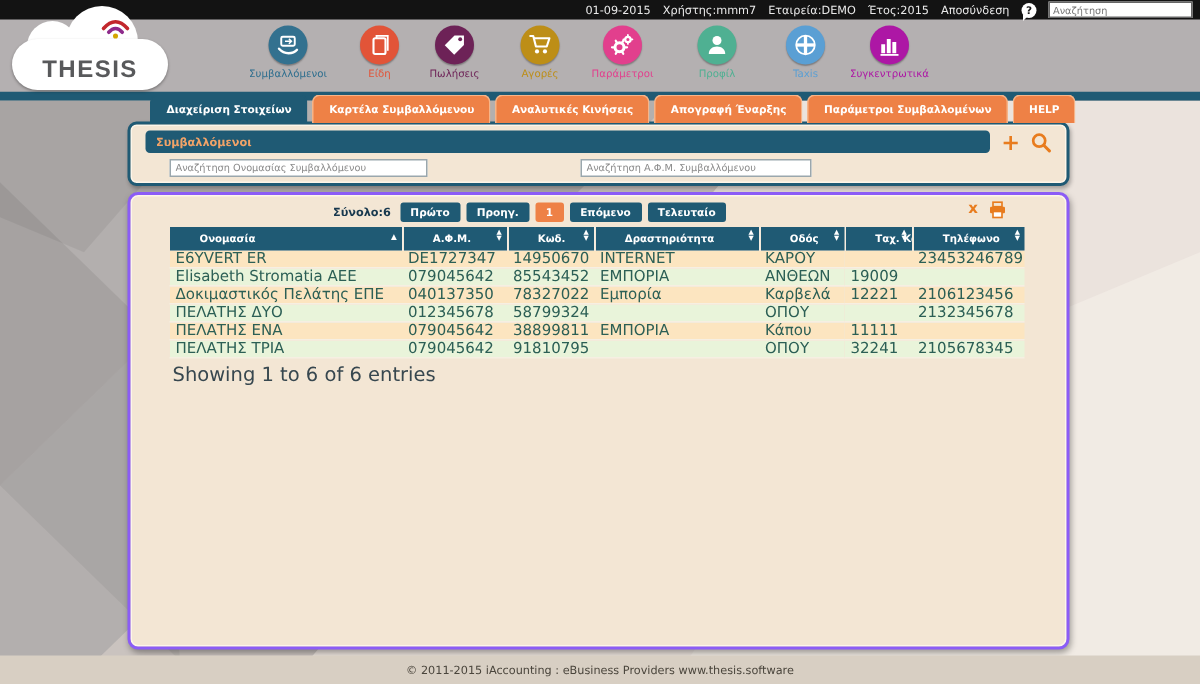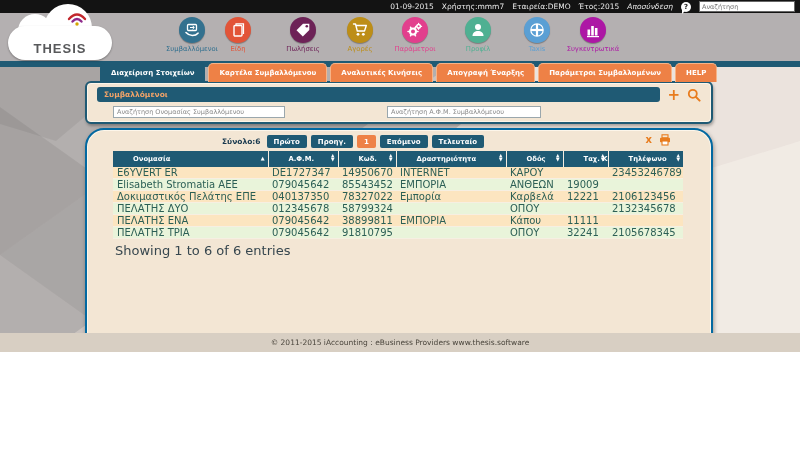--- a/index.html
+++ b/index.html
@@ -1,52 +1,52 @@
 <!DOCTYPE html>
 <html><head>
 <meta charset="utf-8">
 <style>
   html,body{margin:0;padding:0;}
-  .screen{position:relative;width:800px;height:352px;overflow:hidden;background:#b3afae;
+  .screen{position:relative;width:800px;height:456px;overflow:hidden;background:#b3afae;
           font-family:"DejaVu Sans",sans-serif;}
 
   
   .bg{position:absolute;left:0;top:67px;right:0;bottom:0;z-index:0;}
   .facet{position:absolute;inset:0;}
   .f-light{background:#ebe3dd;clip-path:polygon(66% 0,100% 0,100% 100%,24% 100%);}
   .f-mid{background:#d2cac4;opacity:.75;clip-path:polygon(56% 0,66% 0,24% 100%,6% 100%);}
   .f-dark1{background:rgba(0,0,0,.07);clip-path:polygon(0 14%,13% 40%,0 66%);}
   .f-dark2{background:rgba(0,0,0,.05);clip-path:polygon(13% 40%,0 66%,15% 96%);}
   .f-dark3{background:rgba(0,0,0,.06);clip-path:polygon(0 0,18% 0,7% 26%,0 20%);}
   .f-light2{background:#f3ece6;opacity:.8;clip-path:polygon(72% 50%,100% 26%,100% 100%,56% 100%);}
 
   
   .topbar{position:absolute;top:0;left:0;right:0;height:13px;background:#131313;z-index:6;
           display:flex;align-items:center;justify-content:flex-end;gap:8px;padding-right:5px;
           color:#e9e9e9;font-size:7.5px;box-sizing:border-box;}
   .topbar .lbl{white-space:nowrap;}
-  .logout{cursor:pointer;font-style:italic;}
+  .logout{cursor:pointer;}
   .help-bubble{width:10px;height:10px;border-radius:50%;background:#fff;color:#1a1a1a;
                font-size:7px;font-weight:bold;text-align:center;line-height:10px;position:relative;}
   .help-bubble::after{content:"";position:absolute;left:1px;bottom:-2px;border:2px solid transparent;
                border-top-color:#fff;border-left-color:#fff;}
   .top-search{width:90px;height:9px;border:1px solid #666;background:#fff;font-size:6.5px;
               color:#555;padding:0 2px;font-family:"DejaVu Sans",sans-serif;}
 
   
   .header{position:absolute;top:13px;left:0;right:0;height:48px;background:#b4b0b1;z-index:4;}
   .teal-band{position:absolute;top:61px;left:0;right:0;height:6px;background:#1f5a74;z-index:3;}
 
   
   .logo{position:absolute;left:8px;top:4px;width:104px;height:56px;z-index:7;}
   .cloud-main{position:absolute;left:0;bottom:0;width:104px;height:34px;background:#fff;
               border-radius:17px;box-shadow:0 1px 2px rgba(0,0,0,.35);}
   .cloud-b1{position:absolute;left:10px;top:10px;width:34px;height:34px;background:#fff;border-radius:50%;}
   .cloud-b2{position:absolute;left:36px;top:0;width:48px;height:48px;background:#fff;border-radius:50%;}
-  .logo-text{position:absolute;left:0;right:0;bottom:4px;text-align:center;font-size:13px;
+  .logo-text{position:absolute;left:0;right:0;bottom:4px;text-align:center;font-size:16px;
              font-weight:bold;color:#58595b;letter-spacing:1px;
              font-family:"Liberation Sans","DejaVu Sans",sans-serif;}
   .logo-wifi{position:absolute;left:58px;top:7px;}
 
   
   .nav-item{position:absolute;top:17px;width:64px;text-align:center;z-index:5;cursor:pointer;}
   .nav-circle{width:26px;height:26px;border-radius:50%;margin:0 auto;display:flex;align-items:center;
               justify-content:center;box-shadow:0 1px 1px rgba(0,0,0,.3);}
   .nav-label{display:block;font-size:6.8px;margin-top:2px;white-space:nowrap;}
   .nav1 .nav-circle{background:#33718f}.nav1 .nav-label{color:#2e6e8e}
@@ -75,21 +75,21 @@
   .plus-icon{color:#e87c1e;font-size:15px;font-weight:bold;line-height:14px;cursor:pointer;}
   .mag-icon{cursor:pointer;display:flex;}
   .sp-input{position:absolute;top:23px;height:12px;border:1px solid #9aa7ad;background:#fff;
             font-size:6.5px;color:#666;padding:0 3px;box-sizing:border-box;
             font-family:"DejaVu Sans",sans-serif;}
   .sp-input::placeholder{color:#8a8a8a;}
   .in1{left:26px;width:172px;} .in2{left:300px;width:154px;}
 
   
   .grid-panel{position:absolute;left:85px;top:128px;width:628px;height:305px;background:#f3e6d4;
-       border:2px solid #0369a1;border-radius:19px;z-index:4;box-sizing:border-box;
+       border:2px solid #8b5cf6;border-radius:7px;z-index:4;box-sizing:border-box;
        box-shadow:1px 2px 4px rgba(0,0,0,.35), inset 0 0 0 1px #fdf6ea;}
   .pager-row{position:absolute;left:135px;top:5px;display:flex;align-items:center;gap:4px;}
   .total-label{font-size:7.5px;font-weight:bold;color:#17384e;margin-right:2px;}
   .pg-btn{height:13px;padding:0 7px;background:#1f5a74;color:#fff;font-size:7px;font-weight:bold;
           border-radius:2px;display:flex;align-items:center;cursor:pointer;}
   .pg-btn.current{background:#ee8146;}
   .export{position:absolute;right:40px;top:4px;display:flex;gap:7px;align-items:center;}
   .excel-x{color:#e87c1e;font-weight:bold;font-size:10px;cursor:pointer;line-height:10px;}
   .print-icon{cursor:pointer;display:flex;}
 
@@ -153,21 +153,21 @@
   <div class="nav-item nav1" style="left:160px">
     <span class="nav-circle">
       <svg width="16" height="16" viewBox="0 0 16 16">
         <rect x="3.5" y="2.5" width="9" height="6" rx="1" fill="none" stroke="#fff" stroke-width="1.3"></rect>
         <path d="M6 5.5h4M8.6 3.8 10.3 5.5 8.6 7.2" fill="none" stroke="#fff" stroke-width="1"></path>
         <path d="M2 10.5c2.2 2.4 4.4 3 6.3 3 2.4 0 4.6-1 5.7-2.3" fill="none" stroke="#fff" stroke-width="1.6" stroke-linecap="round"></path>
       </svg>
     </span>
     <span class="nav-label">Συμβαλλόμενοι</span>
   </div>
-  <div class="nav-item nav2" style="left:206px">
+  <div class="nav-item nav2" style="left:221px">
     <span class="nav-circle">
       <svg width="16" height="16" viewBox="0 0 16 16">
         <rect x="4" y="3.5" width="8" height="10.5" rx="1" fill="none" stroke="#fff" stroke-width="1.4"></rect>
         <path d="M6 3.5v-1.6h7.5v10" fill="none" stroke="#fff" stroke-width="1.2"></path>
       </svg>
     </span>
     <span class="nav-label">Είδη</span>
   </div>
   <div class="nav-item nav3" style="left:271px">
     <span class="nav-circle">

